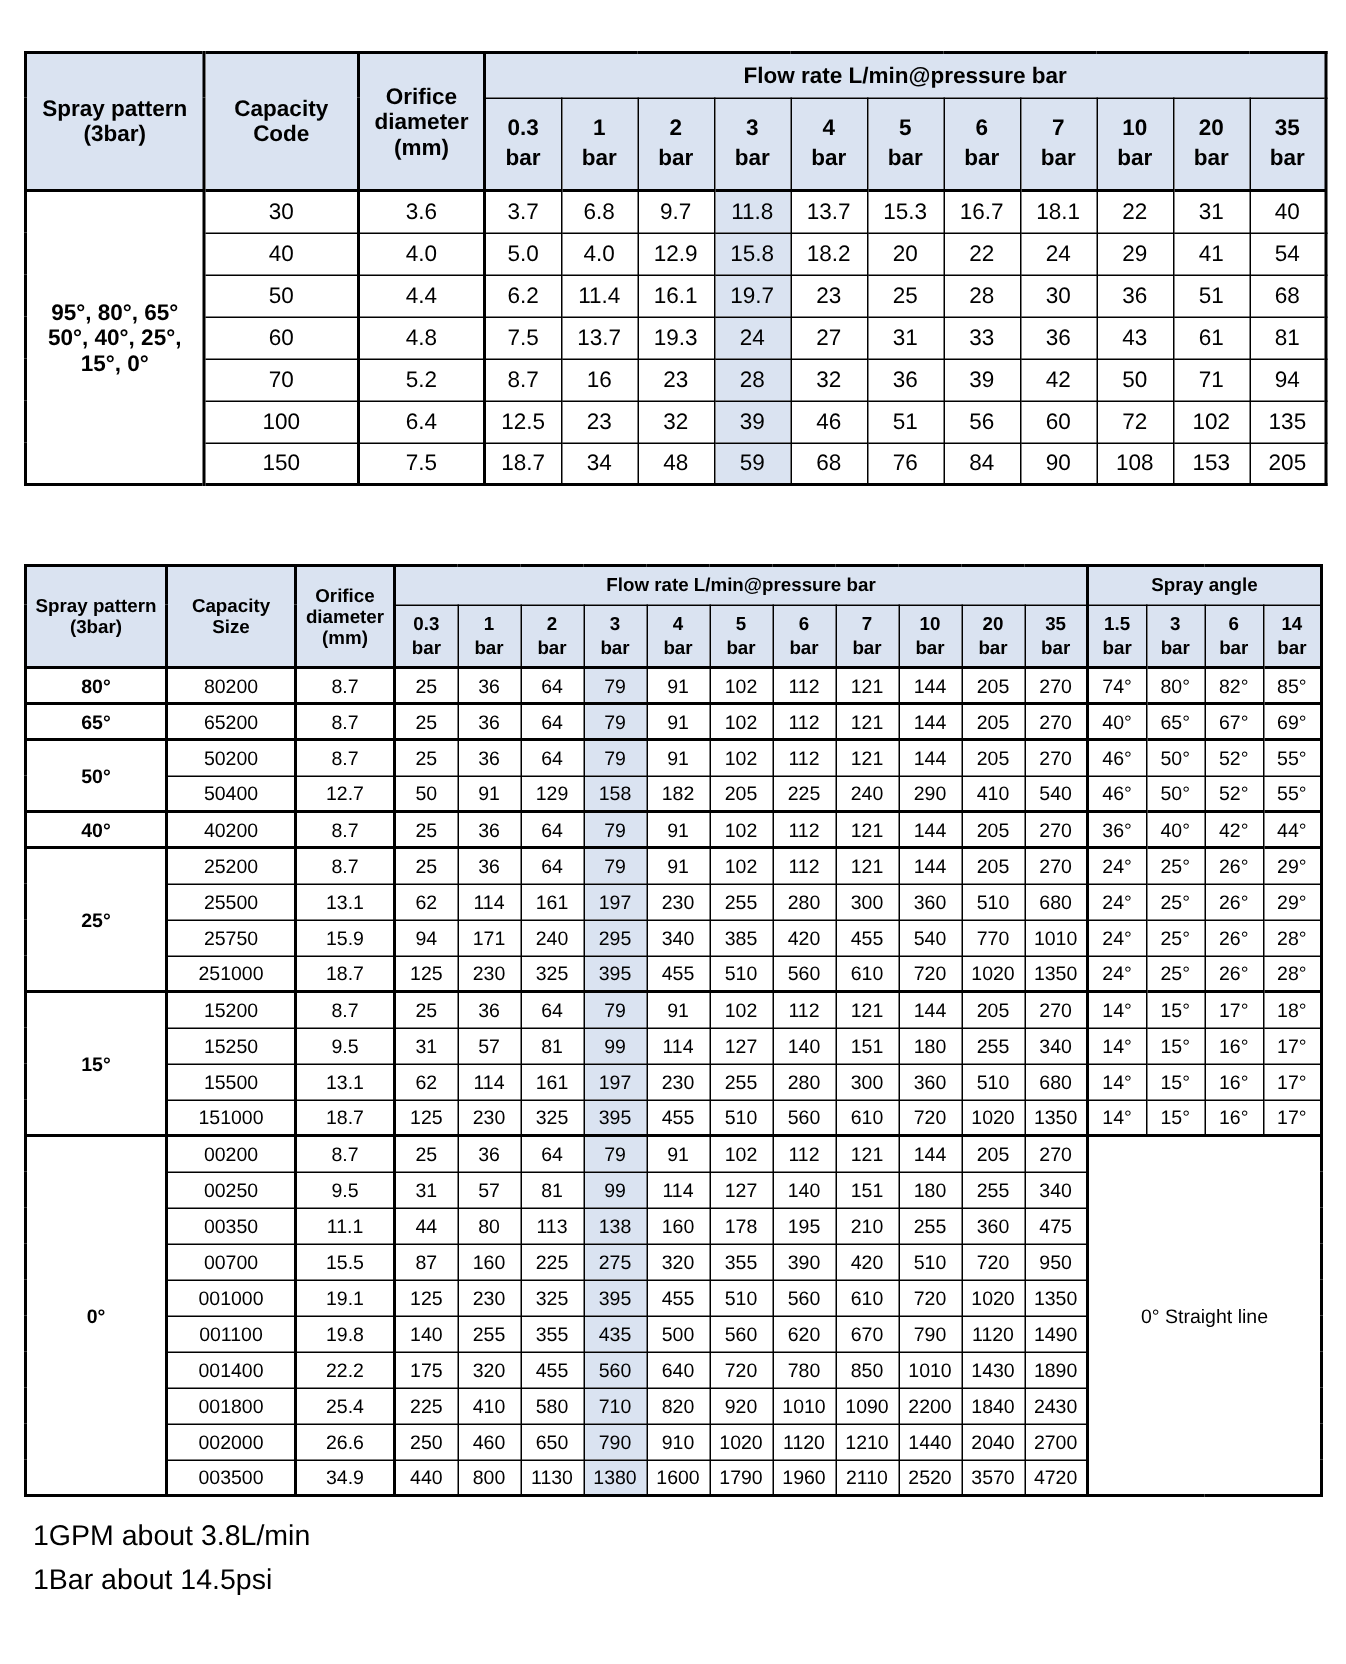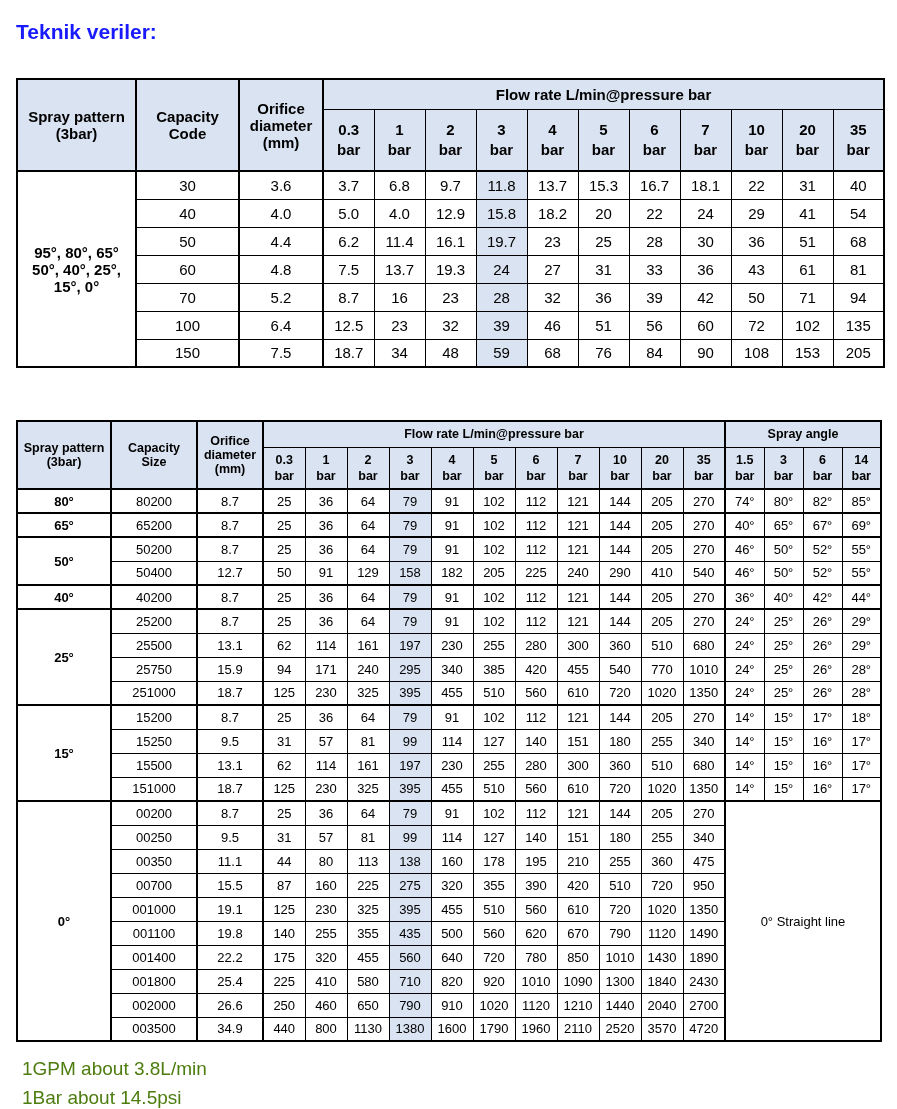--- a/index.html
+++ b/index.html
@@ -62,30 +62,29 @@
   #table2 thead tr.group-row { height: 26px; }
   #table2 thead tr.pressure-row { height: 42px; }
   #table2 tbody tr { height: 24px; }
   #table2 .pv, #table2 .pu { line-height: 16px; }
   #table2 thead th { font-size: 12.5px; }
   #table2 .note { font-size: 13px; font-weight: normal; margin-top: 37px; }
 
   .footnotes { margin: 12px 0 0 22px; }
   .footnote {
     font-size: 19px;
-    color: #4d7c0f;
+    color: #000000;
     line-height: 29px;
   }
 </style>
 </head>
 <body>
 
 <div class="page">
 
-  <div class="title">Teknik veriler:</div>
 
   <table id="table1">
     <colgroup>
       <col style="width:119px">
       <col style="width:103px">
       <col style="width:84px">
       <col span="11" style="width:51px">
     </colgroup>
     <thead>
       <tr class="group-row">
@@ -695,21 +694,21 @@
           <td class="sep">001800</td>
           <td class="sep">25.4</td>
           <td class="sep ">225</td>
           <td>410</td>
           <td>580</td>
           <td class="hl">710</td>
           <td>820</td>
           <td>920</td>
           <td>1010</td>
           <td>1090</td>
-          <td>1300</td>
+          <td>2200</td>
           <td>1840</td>
           <td>2430</td>
         </tr>
         <tr>
           <td class="sep">002000</td>
           <td class="sep">26.6</td>
           <td class="sep ">250</td>
           <td>460</td>
           <td>650</td>
           <td class="hl">790</td>

